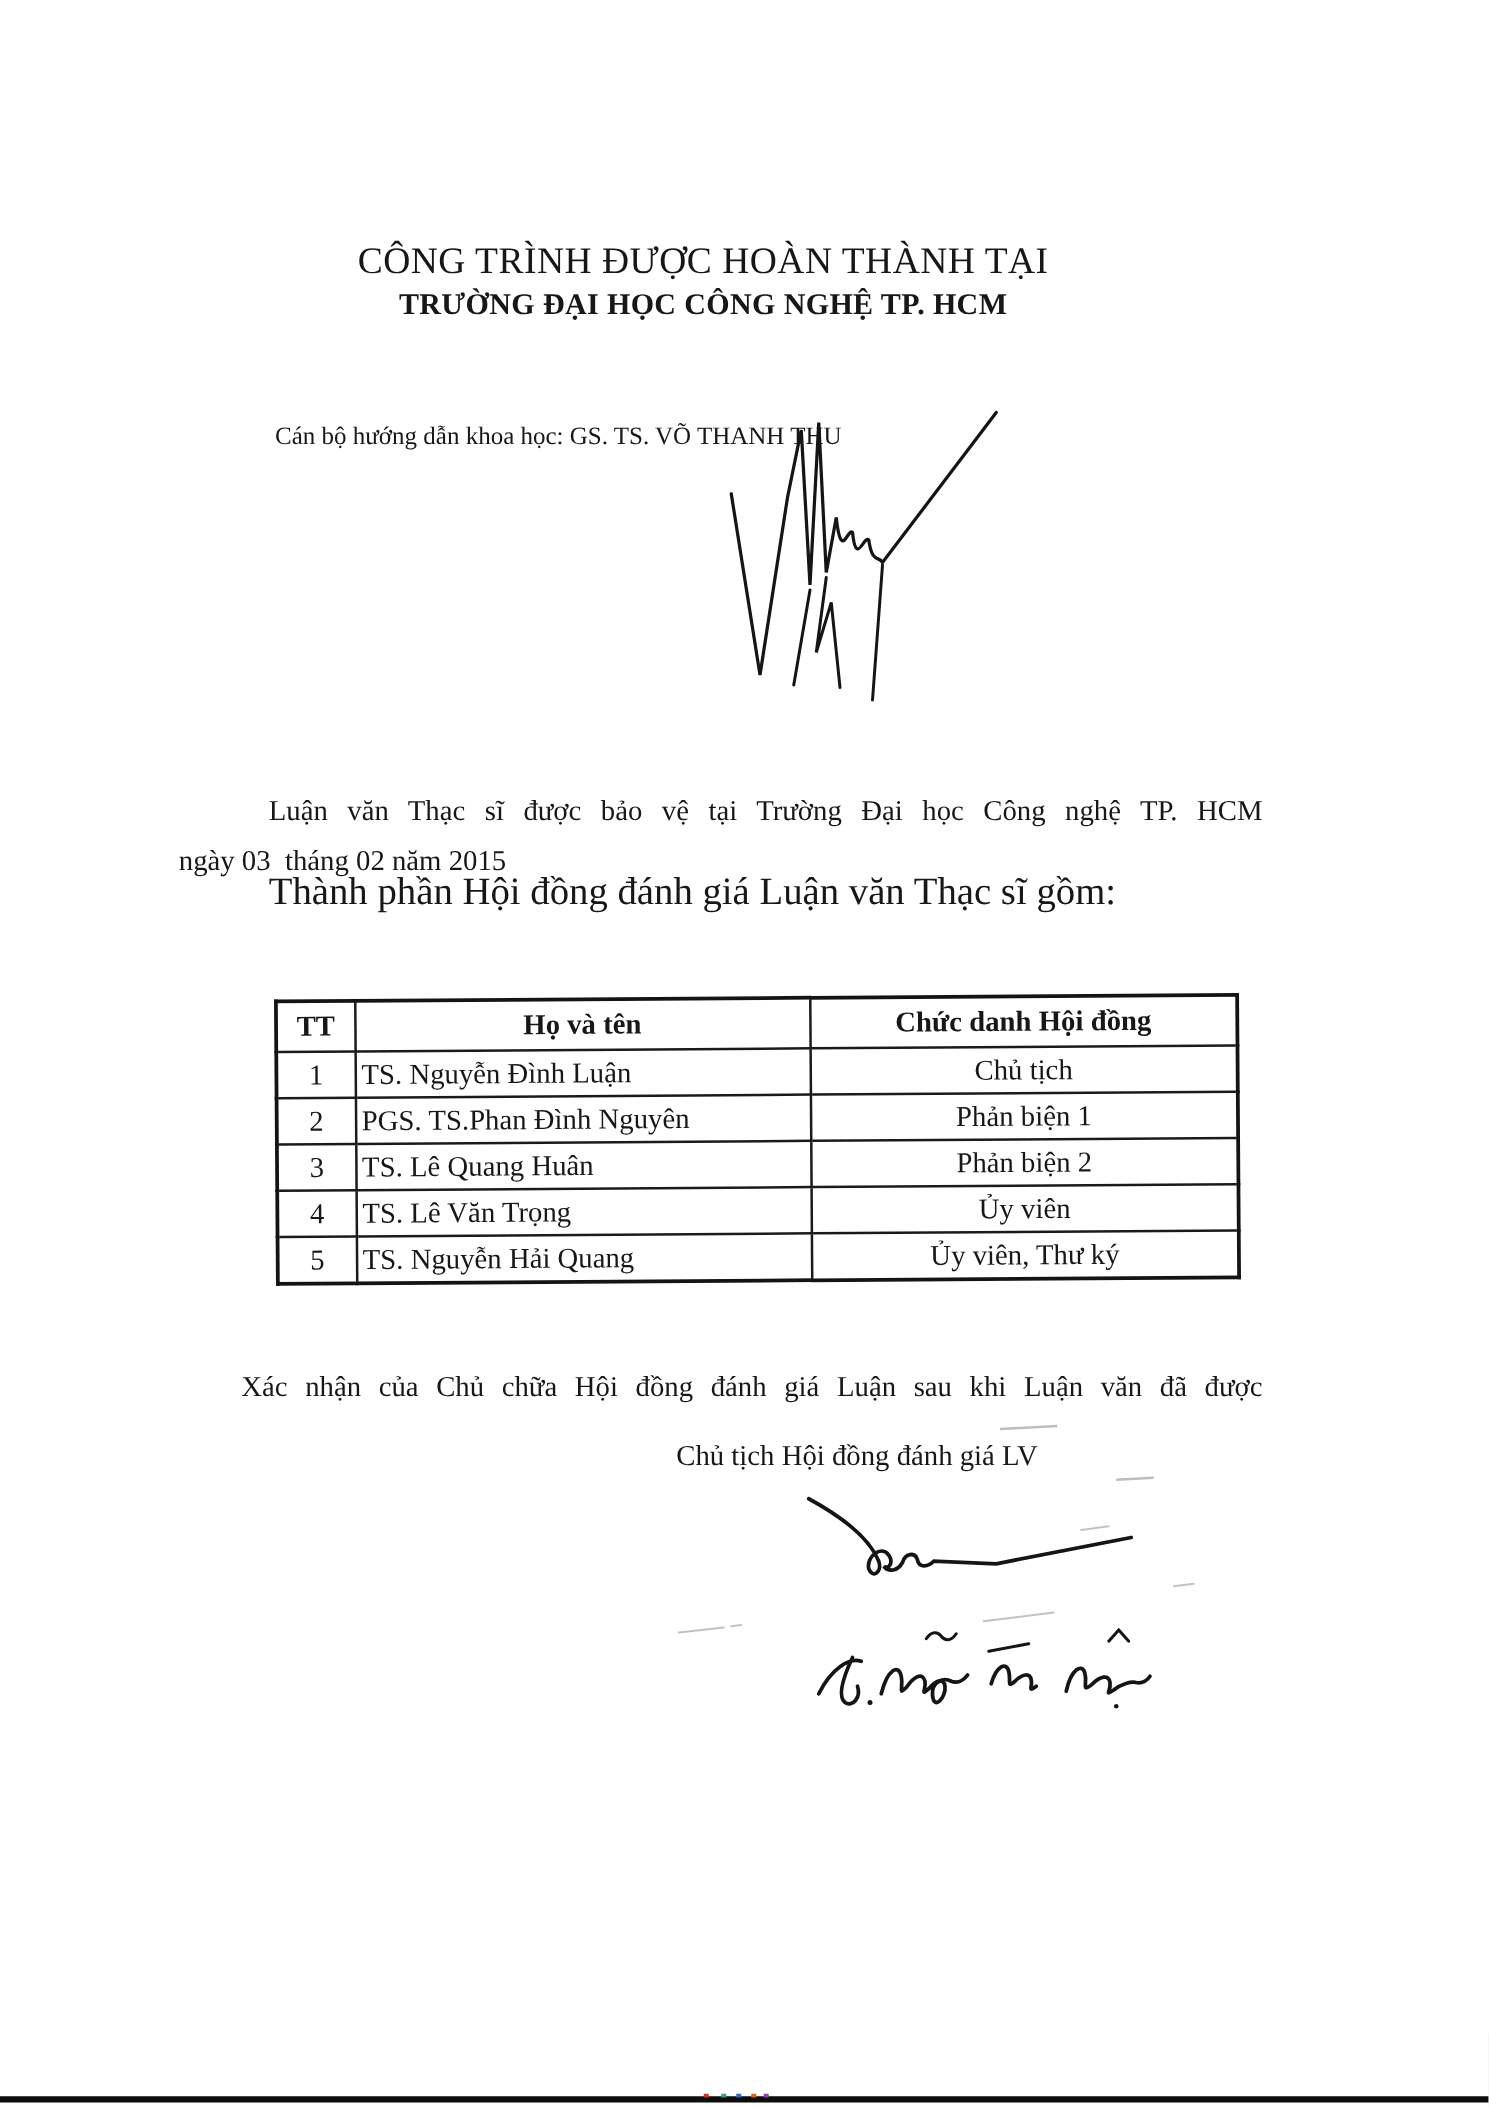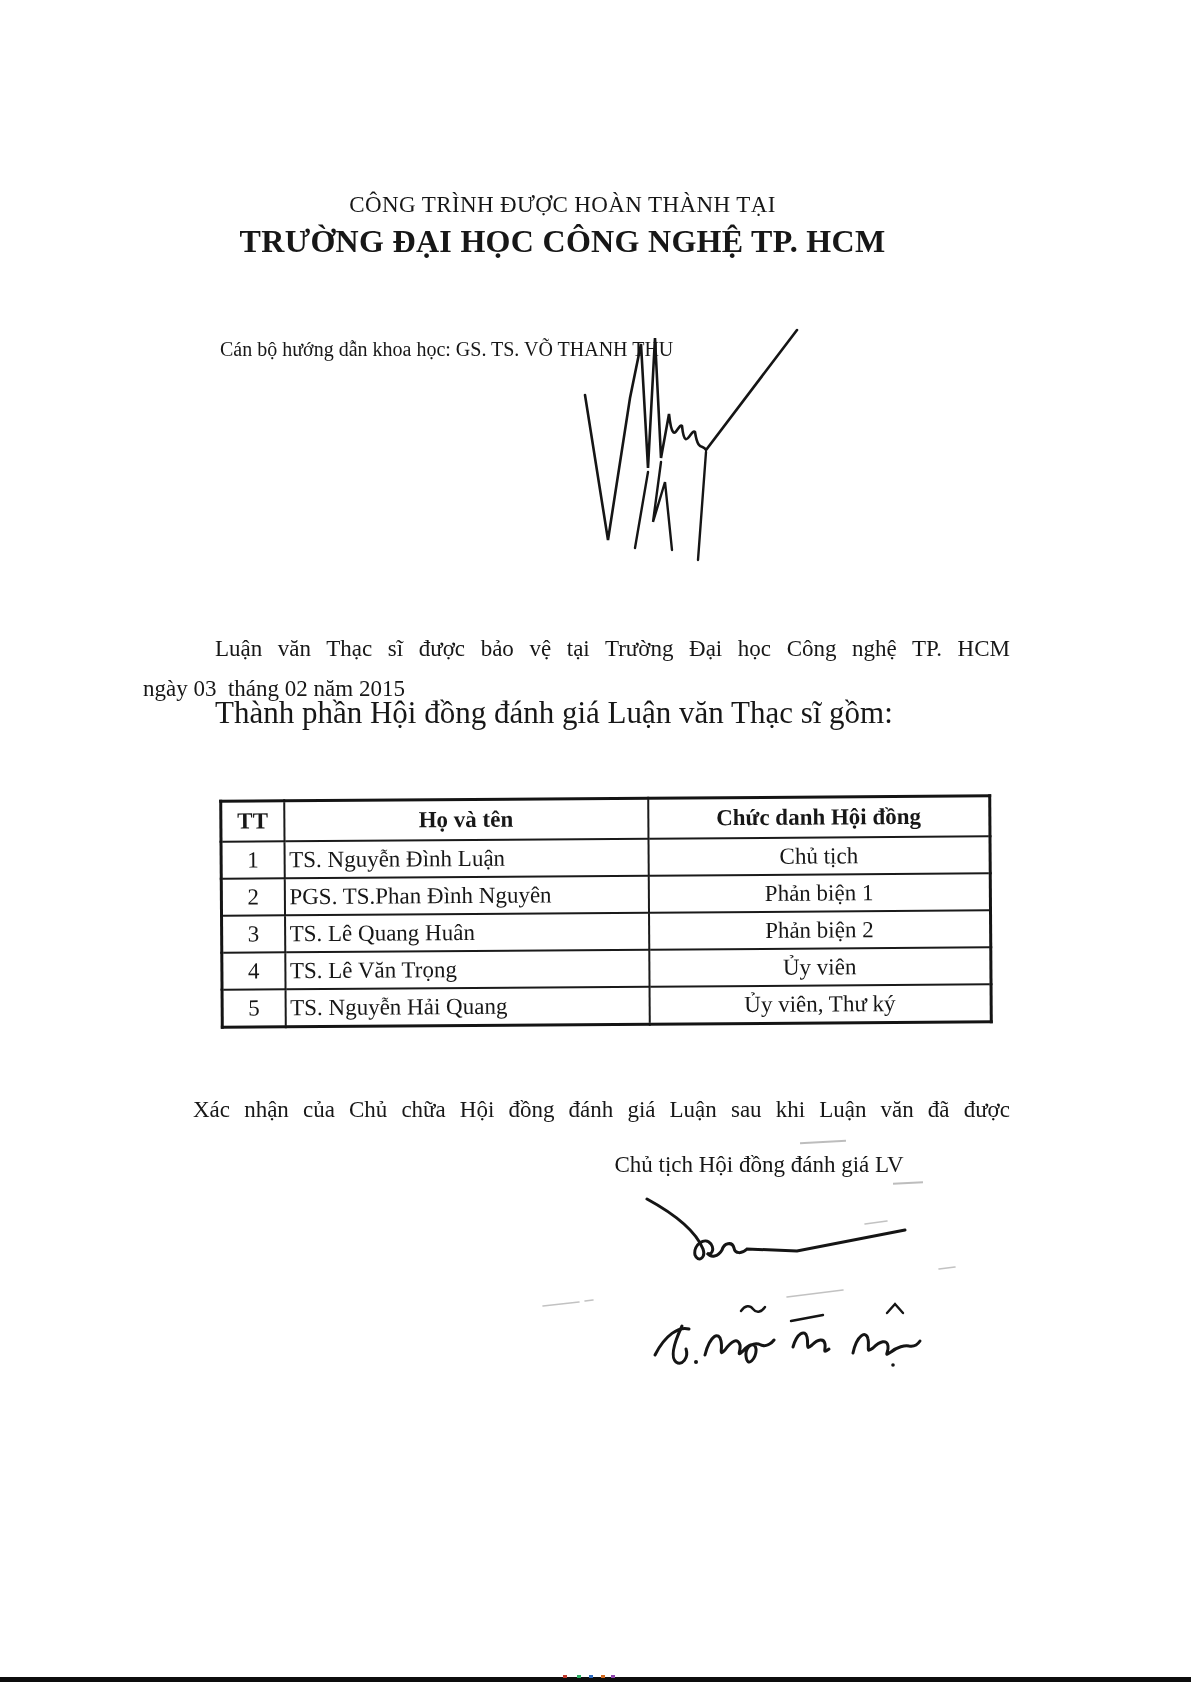--- a/index.html
+++ b/index.html
@@ -8,22 +8,22 @@
     width:1191px;height:1685px;
     margin:0 auto;
     background:#ffffff;
     overflow:hidden;
     font-family:"Liberation Serif","DejaVu Serif",serif;
     color:#171717;
   }
   .abs{position:absolute;}
   
   .title-block{left:140px;top:192px;width:845px;text-align:center;}
-  .title-line1{font-size:23px;letter-spacing:.4px;}
-  .title-line2{font-size:32px;font-weight:bold;letter-spacing:.3px;margin-top:5px;}
+  .title-line1{font-size:30px;letter-spacing:.4px;}
+  .title-line2{font-size:24px;font-weight:bold;letter-spacing:.3px;margin-top:5px;}
   
   .supervisor{left:220px;top:338px;font-size:20px;white-space:nowrap;}
   
   .para{left:143px;width:867px;font-size:23px;line-height:40px;margin-top:37px;}
   .defense{top:592px;}
   .justify-line{text-align:justify;text-align-last:justify;text-indent:72px;}
   .plain-line{white-space:pre-wrap;}
   .intro{left:143px;top:695px;width:867px;font-size:31px;text-indent:72px;}
   .confirm{top:1052px;line-height:42px;}
   .confirm .justify-line{text-indent:50px;}
@@ -38,21 +38,21 @@
     overflow:hidden;
     white-space:nowrap;
   }
   table.committee{border:3px solid #141414;}
   table.committee th{font-weight:bold;height:38px;text-align:center;font-size:23px;}
   td.col0{text-align:center;}
   td.col1{text-align:left;padding-left:14px;}
   td.col2{text-align:center;}
   col.w0{width:63px;} col.w1{width:364px;} col.w2{width:342px;}
   
-  .chairman{left:554px;top:1152px;width:410px;text-align:center;font-size:23px;white-space:nowrap;}
+  .chairman{left:541px;top:1152px;width:410px;font-size:23px;white-space:nowrap;}
   
   .sig{pointer-events:none;}
   .sig path{fill:none;stroke:#151515;stroke-linecap:round;}
   .sig .faint{stroke:#8f8f8f;opacity:.55;}
   .sr{position:absolute;width:1px;height:1px;overflow:hidden;clip:rect(0 0 0 0);white-space:nowrap;}
   
   .speck{position:absolute;background:#9a9a9a;height:2px;opacity:.65;}
   .scan-bar{position:absolute;left:0;top:1677px;width:1191px;height:5px;background:#0d0d0d;}
   .pix{position:absolute;width:4px;height:3px;top:1675px;}
 </style>

